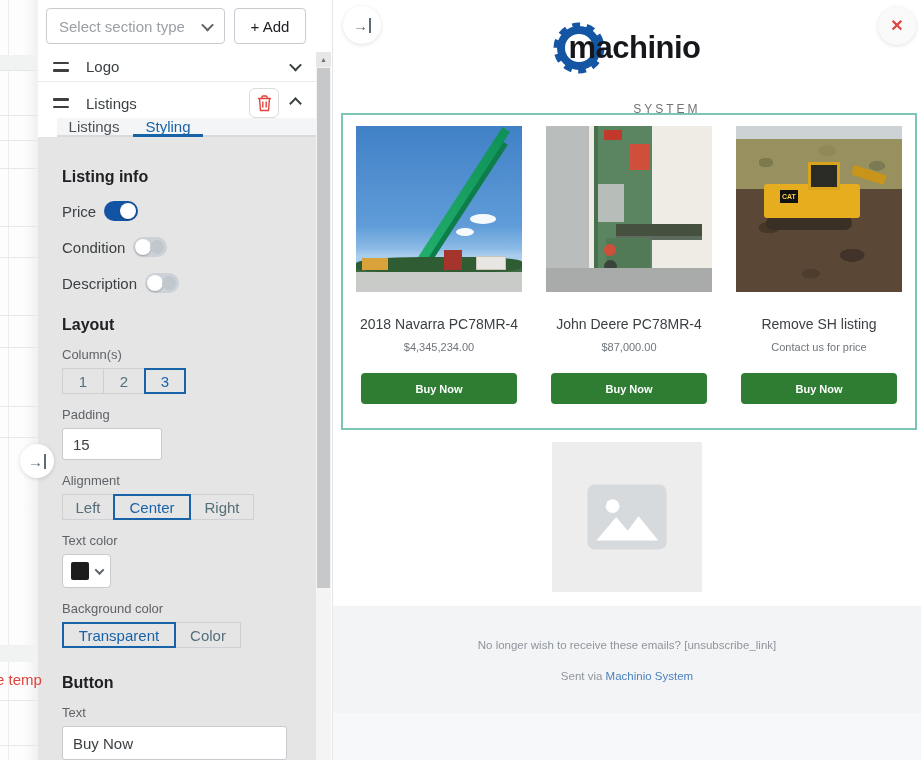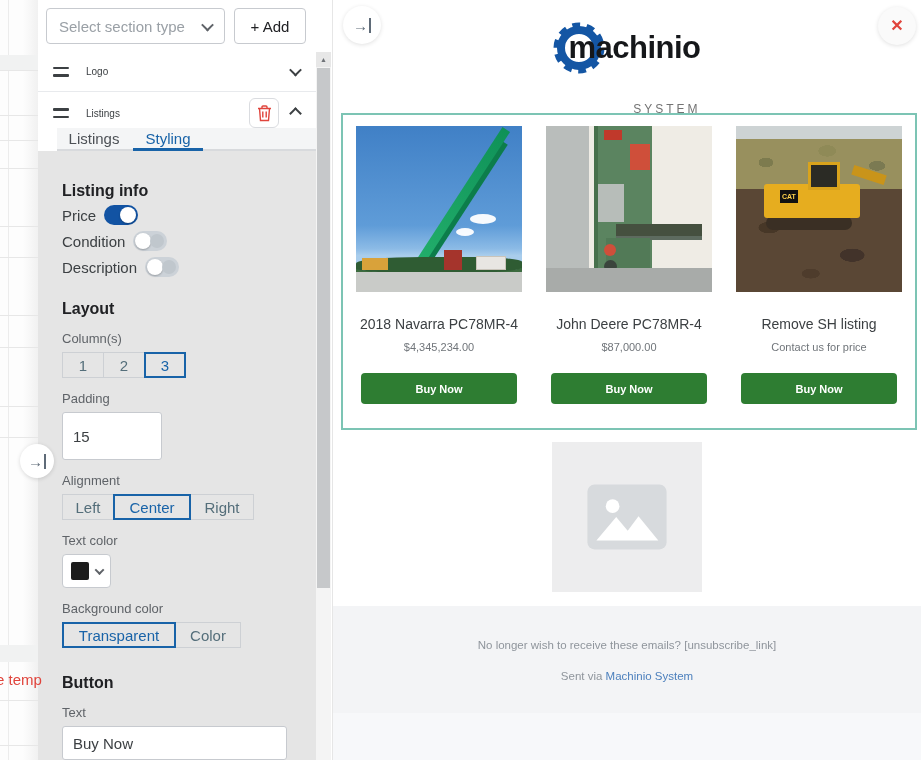--- a/index.html
+++ b/index.html
@@ -27,57 +27,57 @@
   .chev { width:9px; height:9px; border-right:2px solid #5f6368; border-bottom:2px solid #5f6368; display:inline-block; }
   .chev.down { transform:rotate(45deg) translate(-1px,-1px); }
   .chev.up   { transform:rotate(225deg); border-color:#3c4043; }
   .chev.dark { border-color:#3c4043; }
   .chev.small{ width:7px; height:7px; }
 
   .section-row { display:flex; align-items:center; height:40px; padding:0 16px 0 15px; }
   .logo-row { margin-top:10px; }
   .drag { width:16px; display:flex; flex-direction:column; gap:5px; }
   .drag i { display:block; height:2.5px; background:#3c4043; border-radius:1px; }
-  .row-label { margin-left:17px; font-size:10px; color:#3c4043; }
+  .row-label { margin-left:17px; font-size:15px; color:#3c4043; }
   .row-sp { flex:1; }
   .trash-btn { width:30px; height:30px; border:1px solid #dadce0; border-radius:6px; background:#fff;
     display:flex; align-items:center; justify-content:center; margin-right:12px; cursor:pointer; }
   .divider { border-top:1px solid #e8eaed; margin:6px 0 6px; }
 
   .tabbar { display:flex; background:#f4f5f6; border-bottom:2px solid #d8dadd; height:33px;
     margin-left:19px; }
   .tab { width:74px; display:flex; align-items:center; justify-content:center; font-size:15px;
     color:#4d5156; cursor:pointer; position:relative; }
   .tab.active { color:#1863a8; }
   .tab.active::after { content:""; position:absolute; left:2px; right:2px; bottom:-2px; height:3px; background:#1863a8; }
 
   .tab-content { flex:1; background:#e5e5e5; padding:31px 14px 0 24px; }
   .h-sec { font-size:16px; font-weight:bold; color:#202124; }
-  .toggle-row { display:flex; align-items:center; margin-top:4px; height:22px; }
+  .toggle-row { display:flex; align-items:center; margin-top:14px; height:22px; }
   .toggle-label { font-size:15px; color:#3c4043; }
   .switch { width:34px; height:20px; border-radius:10px; margin-left:8px; position:relative; cursor:pointer; }
   .switch.on  { background:#1253a3; }
   .switch.off { background:#ccd2d8; }
   .switch .knob { position:absolute; top:2px; width:16px; height:16px; border-radius:50%; background:#fff;
     box-shadow:0 1px 2px rgba(0,0,0,.25); }
   .switch.on  .knob { right:2px; }
   .switch.off .knob { left:2px; }
   .switch.off::after { content:""; position:absolute; right:3px; top:3px; width:14px; height:14px;
     border-radius:50%; background:#c0c7cd; }
 
   .h-layout { margin-top:22px; }
   .field-label { font-size:13px; color:#5f6368; margin:13px 0 6px; }
   .btn-group { display:inline-flex; }
   .opt { height:26px; display:flex; align-items:center; justify-content:center; border:1px solid #cdd0d4;
     background:transparent; font-size:15px; color:#546e7a; margin-left:-1px; cursor:pointer; position:relative; }
   .opt:first-child { margin-left:0; }
   .opt.sel { border:2px solid #1863a8; color:#1863a8; z-index:1; }
   .opt.w42 { width:42px; } .opt.w52 { width:52px; } .opt.w78 { width:78px; } .opt.w64 { width:64px; }
   .opt.w114 { width:114px; } .opt.w66 { width:66px; }
-  .tin { border:1px solid #c7cacf; border-radius:3px; height:48px; padding:0 10px; font-size:15px;
+  .tin { border:1px solid #c7cacf; border-radius:3px; height:32px; padding:0 10px; font-size:15px;
     color:#3c4043; background:#fff; outline:none; font-family:"Liberation Sans",sans-serif; }
   .pad-in { width:100px; }
   .btn-text-in { width:225px; height:34px; }
   .color-select { width:49px; height:34px; border:1px solid #c7cacf; border-radius:4px; background:#fff;
     display:flex; align-items:center; justify-content:center; gap:7px; cursor:pointer; }
   .swatch { width:18px; height:18px; border-radius:2px; background:#1c1c1c; }
   .h-button { margin-top:26px; }
 
   
   .vscroll { position:absolute; left:316px; top:52px; width:15px; height:708px; background:#f4f4f4; z-index:3; }

